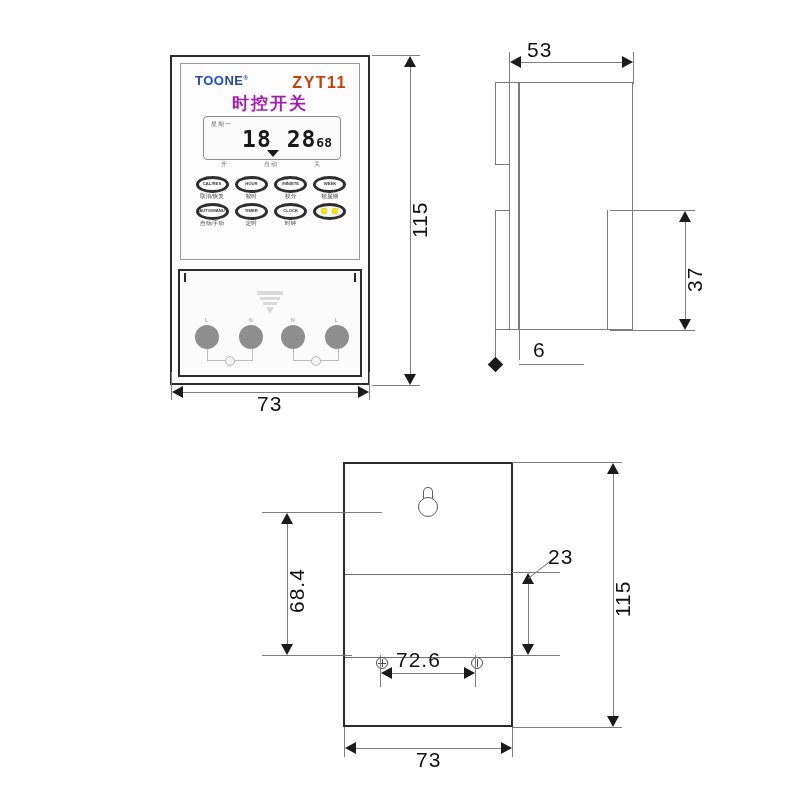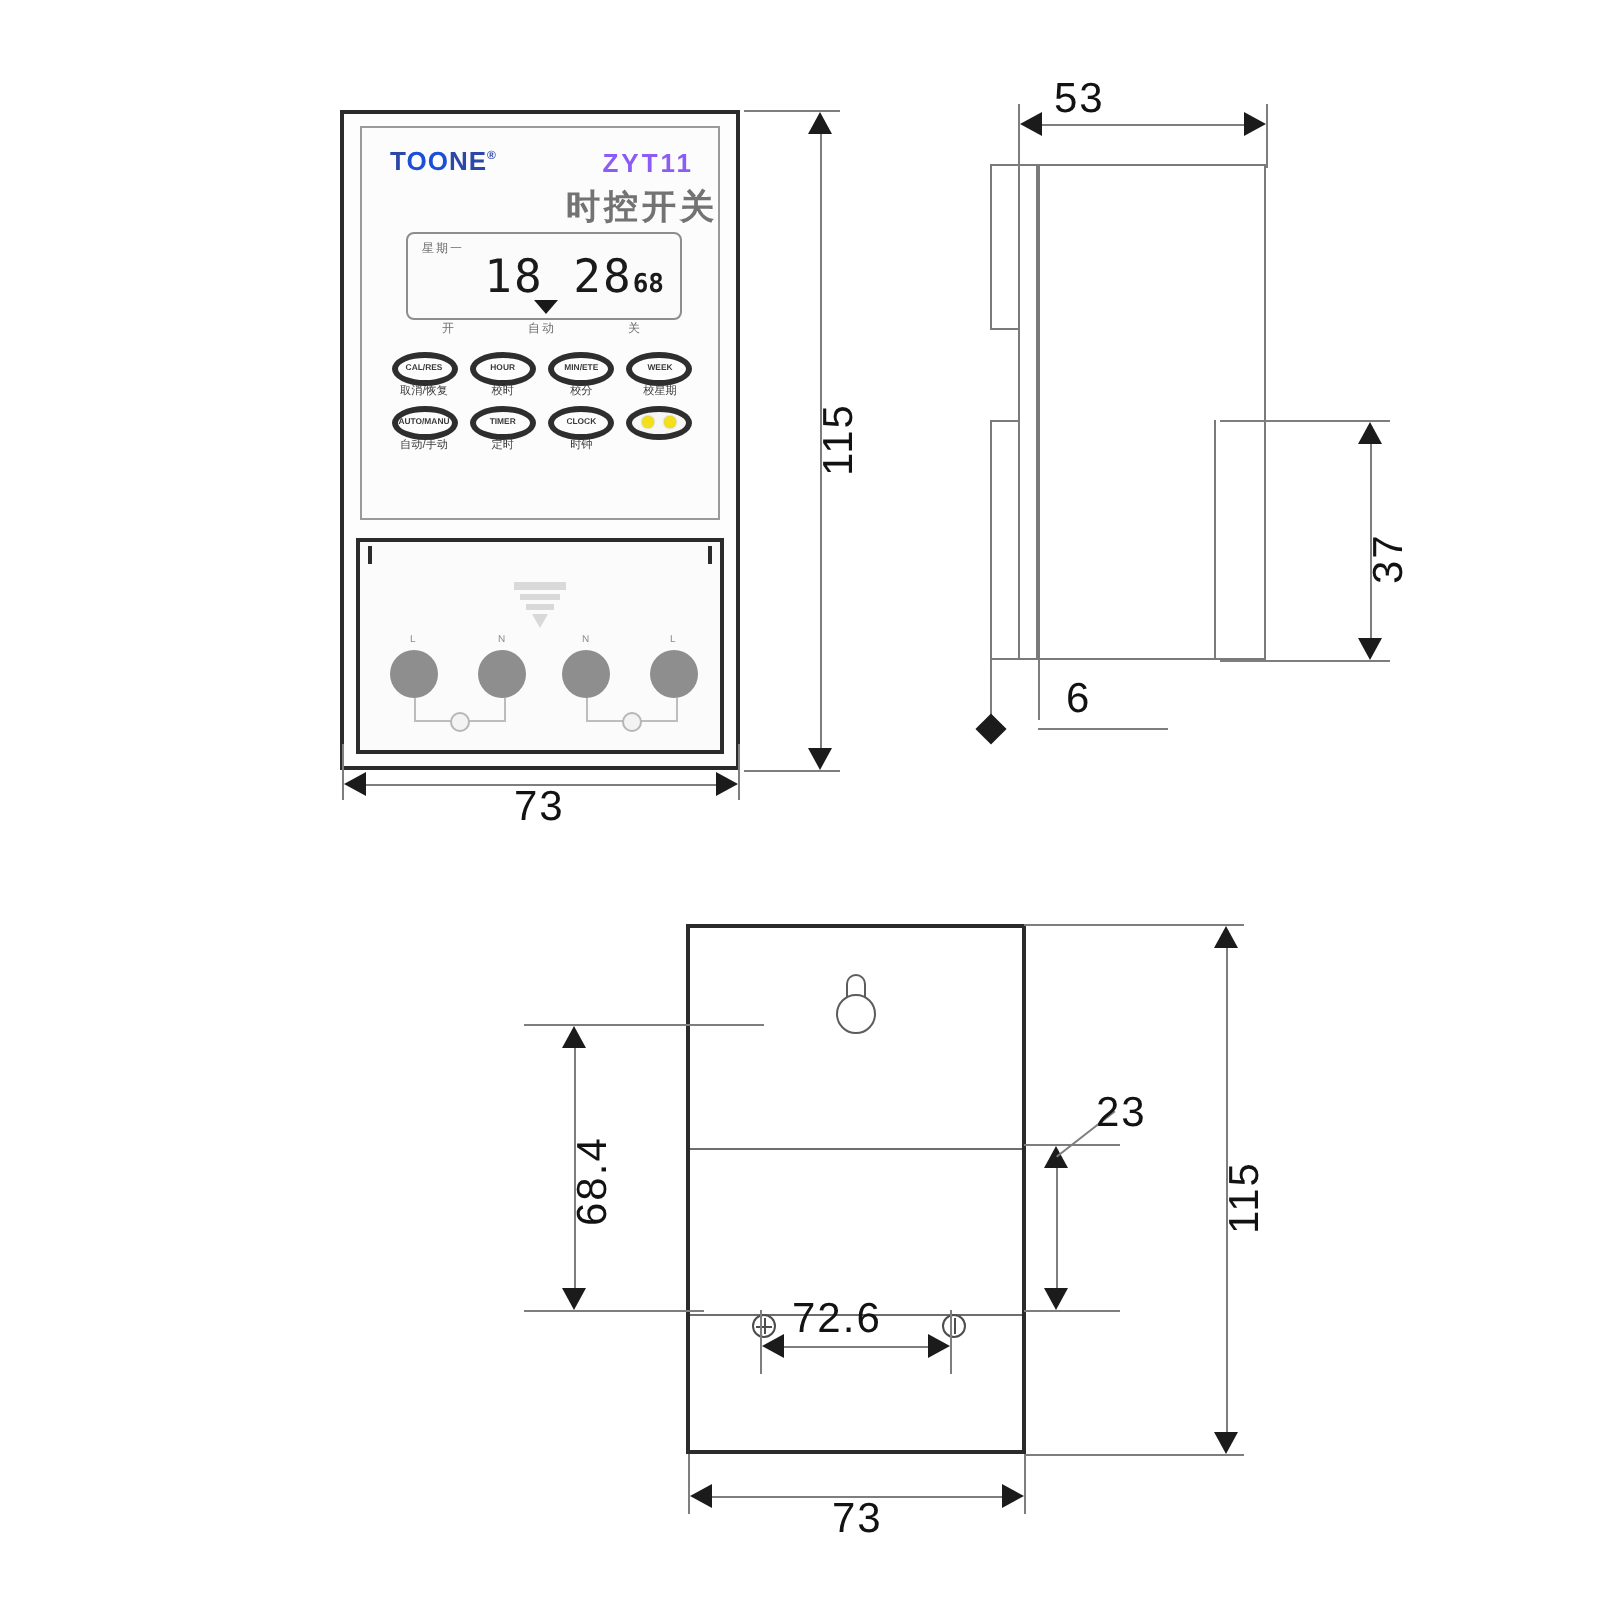--- a/index.html
+++ b/index.html
@@ -51,39 +51,39 @@
   }
   .brand{
     position:absolute;left:14px;top:10px;
     font-size:13px;font-weight:bold;letter-spacing:0.5px;line-height:1;
   }
   .brand .b{color:#2c47a8;}
   .brand .r{color:#1d4ed8;}
   .brand sup{font-size:6px;vertical-align:super;color:#2c47a8;}
   .model{
     position:absolute;right:12px;top:10px;
-    font-size:13px;font-weight:bold;letter-spacing:1.5px;color:#8b5cf6;
+    font-size:16px;font-weight:bold;letter-spacing:1.5px;color:#c2410c;
   }
   .cn-title{
-    position:absolute;left:0;right:0;top:28px;text-align:right;
-    font-size:17px;font-weight:bold;letter-spacing:2px;color:#737373;
+    position:absolute;left:0;right:0;top:28px;text-align:center;
+    font-size:17px;font-weight:bold;letter-spacing:2px;color:#a21caf;
   }
   .lcd{
     position:absolute;left:22px;top:52px;width:136px;height:42px;
     border:1px solid #8d8d8d;border-radius:4px;background:#fbfbfb;
   }
   .lcd-week{
     position:absolute;left:7px;top:3px;font-size:6px;color:#6b6b6b;letter-spacing:1px;
   }
   .lcd-time{
     position:absolute;left:0;right:8px;top:11px;text-align:right;
     font-family:"DejaVu Sans Mono", monospace;
     color:#1a1a1a;line-height:1;
   }
-  .lcd-time .big{font-size:23px;font-weight:normal;letter-spacing:1px;}
+  .lcd-time .big{font-size:23px;font-weight:bold;letter-spacing:1px;}
   .lcd-time .sec{font-size:13px;font-weight:bold;letter-spacing:0px;}
   .lcd-mark{
     position:absolute;left:50%;margin-left:-5px;bottom:2px;
     width:0;height:0;border-left:6px solid transparent;border-right:6px solid transparent;
     border-top:7px solid #191919;
   }
   .mode-row{
     position:absolute;left:22px;top:96px;width:136px;
     display:flex;justify-content:space-around;
     font-size:6px;color:#6f6f6f;letter-spacing:1px;

